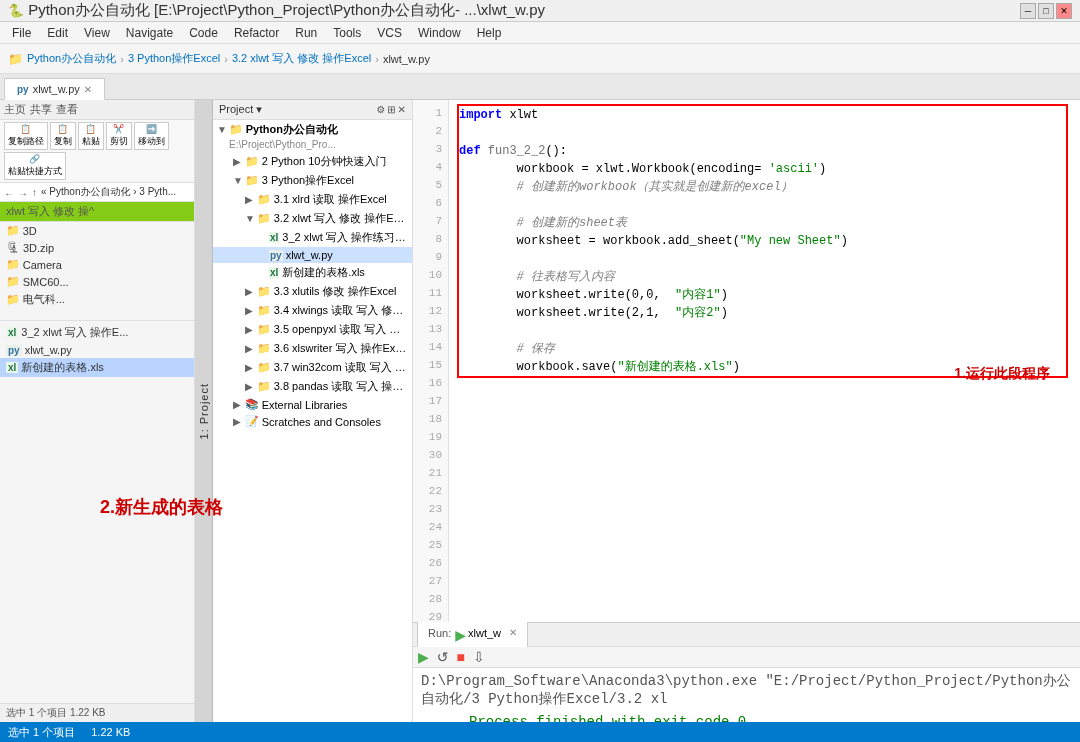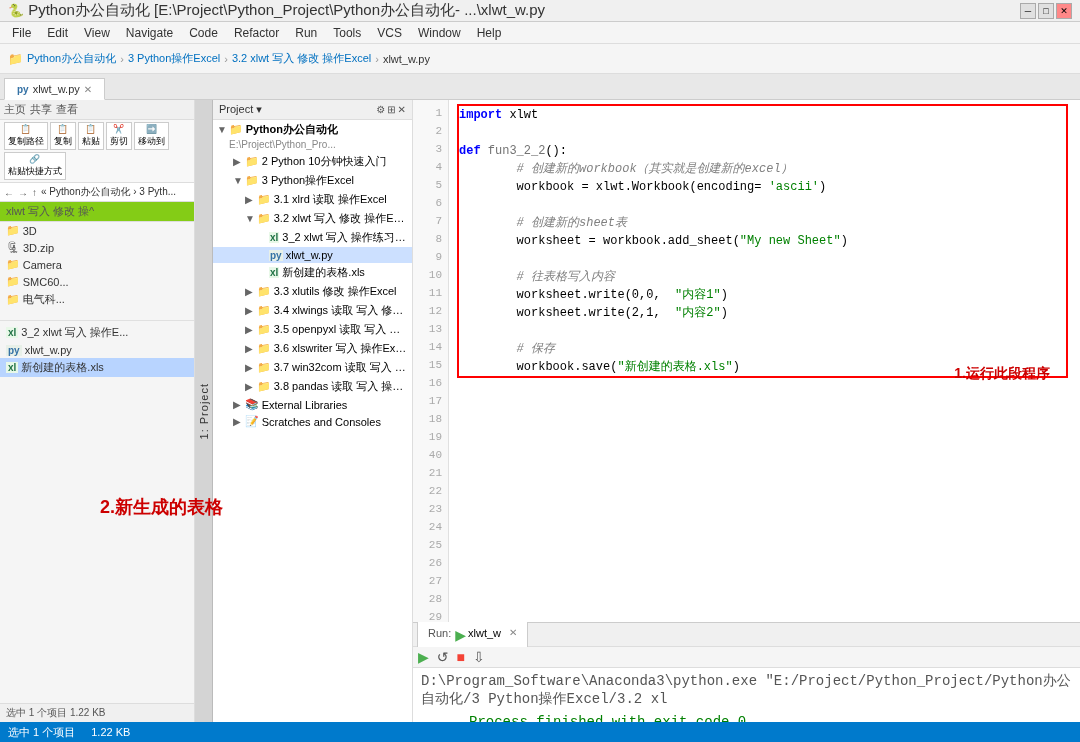--- a/index.html
+++ b/index.html
@@ -329,21 +329,21 @@
         <div class="line-num">10</div>
         <div class="line-num">11</div>
         <div class="line-num">12</div>
         <div class="line-num">13</div>
         <div class="line-num">14</div>
         <div class="line-num">15</div>
         <div class="line-num">16</div>
         <div class="line-num">17</div>
         <div class="line-num">18</div>
         <div class="line-num">19</div>
-        <div class="line-num">40</div>
+        <div class="line-num">30</div>
         <div class="line-num">21</div>
         <div class="line-num">22</div>
         <div class="line-num">23</div>
         <div class="line-num">24</div>
         <div class="line-num">25</div>
         <div class="line-num">26</div>
         <div class="line-num">27</div>
         <div class="line-num">28</div>
         <div class="line-num">29</div>
       </div>
@@ -352,23 +352,23 @@
         
         <div style="border:2px solid #ff0000;padding:0;margin:0;display:inline-block;width:calc(100% - 4px);">
           
           <div class="code-line"><span class="kw">import</span> <span style="color:#000;">xlwt</span></div>
           
           <div class="code-line">&nbsp;</div>
           
           
           <div class="code-line"><span class="kw">def</span> <span style="color:#737373;">fun3_2_2</span><span style="color:#000;">()</span><span style="color:#000;">:</span></div>
           
+          <div class="code-line"><span style="color:#000;">        workbook = xlwt.Workbook(encoding= </span><span class="string">'ascii'</span><span style="color:#000;">)</span></div>
+          
           <div class="code-line"><span style="color:#808080;font-style:italic;">        # 创建新的workbook（其实就是创建新的excel）</span></div>
-          
-          <div class="code-line"><span style="color:#000;">        workbook = xlwt.Workbook(encoding= </span><span class="string">'ascii'</span><span style="color:#000;">)</span></div>
           
           <div class="code-line">&nbsp;</div>
           
           <div class="code-line"><span class="comment">        # 创建新的sheet表</span></div>
           
           <div class="code-line"><span style="color:#000;">        worksheet = workbook.add_sheet(</span><span class="string">"My new Sheet"</span><span style="color:#000;">)</span></div>
           
           <div class="code-line">&nbsp;</div>
           
           <div class="code-line"><span class="comment">        # 往表格写入内容</span></div>

